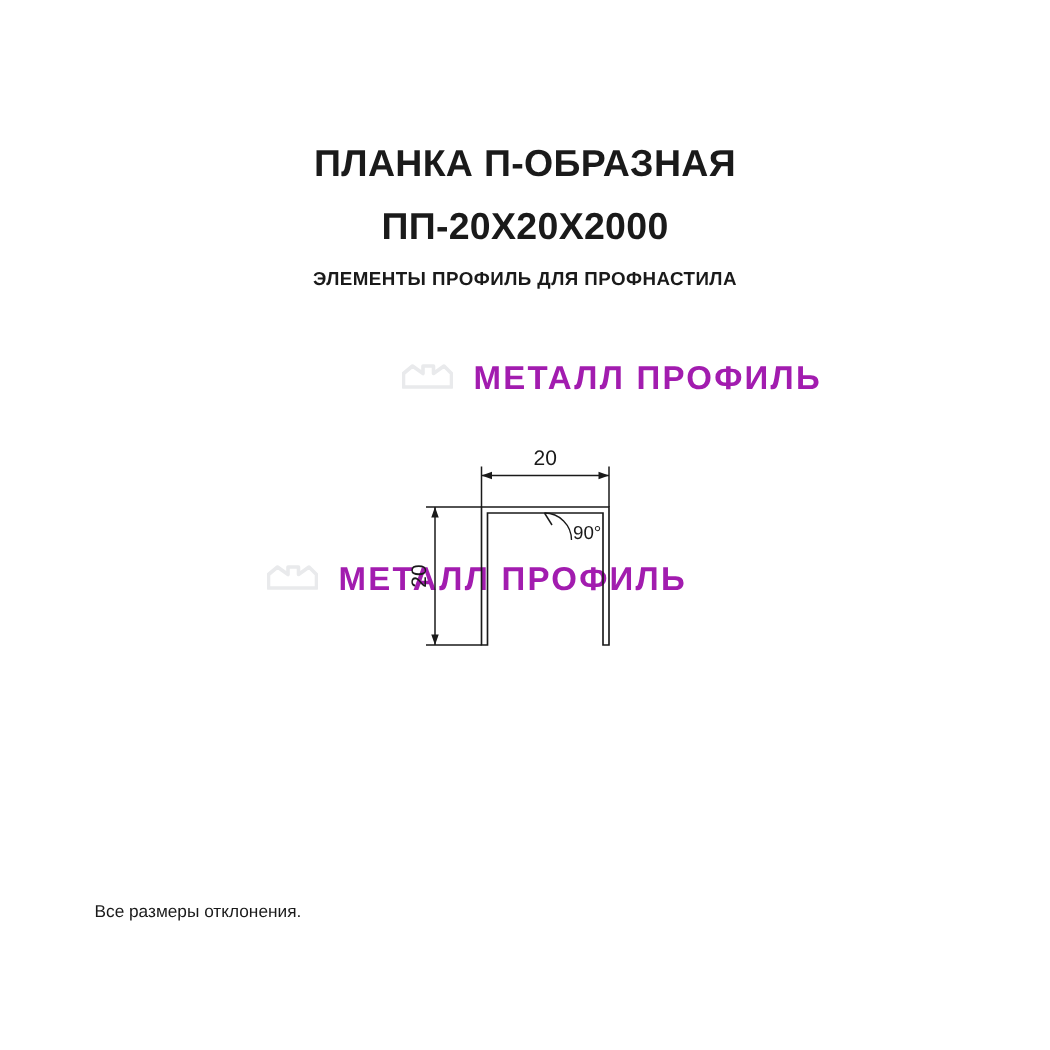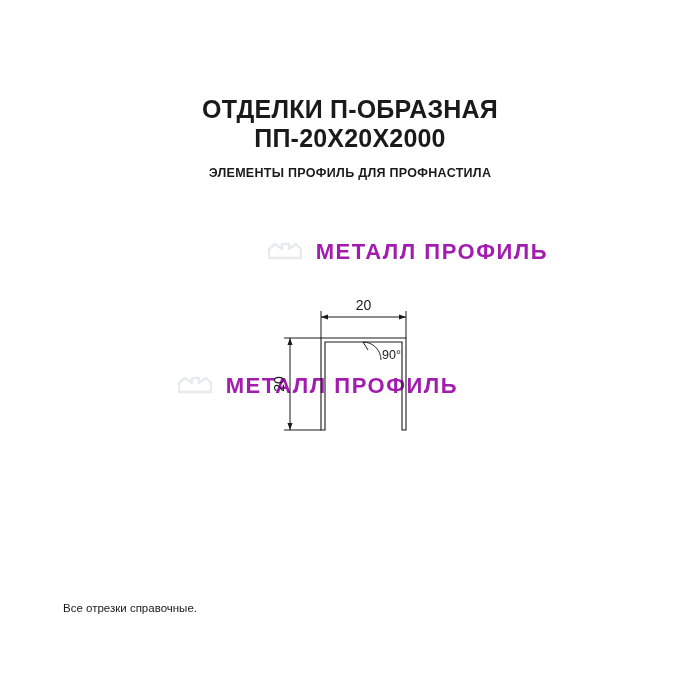--- a/index.html
+++ b/index.html
@@ -35,21 +35,21 @@
     font-weight: bold;
     letter-spacing: 0.2px;
     line-height: 1.15;
     white-space: nowrap;
   }
   .title-line2 {
     font-size: 25px;
     font-weight: bold;
     letter-spacing: 0.2px;
     line-height: 1.15;
-    margin-top: 0;
+    margin-top: 13px;
     white-space: nowrap;
   }
   .subtitle {
     font-size: 12.5px;
     font-weight: bold;
     margin-top: 13px;
     letter-spacing: 0.3px;
   }
 
   
@@ -86,21 +86,21 @@
     line-height: 1.75;
     color: #1a1a1a;
   }
 </style>
 </head>
 <body>
 
 <div class="page">
 
   <div class="header">
-    <div class="title-line1">ОТДЕЛКИ П-ОБРАЗНАЯ</div>
+    <div class="title-line1">ПЛАНКА П-ОБРАЗНАЯ</div>
     <div class="title-line2">ПП-20Х20Х2000</div>
     <div class="subtitle">ЭЛЕМЕНТЫ ПРОФИЛЬ ДЛЯ ПРОФНАСТИЛА</div>
   </div>
 
   <div class="wm wm-1">
     <svg width="34" height="22" viewBox="0 0 34 22">
       <path d="M1 17 L1 8 L7 3 L14 8 L14 3 L21 3 L21 8 L28 3 L33 8 L33 17 Z" fill="none" stroke="#e9eaec" stroke-width="2.4" stroke-linejoin="round"></path>
     </svg>
     <span class="wm-text">МЕТАЛЛ ПРОФИЛЬ</span>
   </div>
@@ -138,16 +138,16 @@
 
       <text x="99.5" y="15" text-anchor="middle" font-family="Liberation Sans, sans-serif" font-size="14" fill="#1a1a1a">20</text>
 
       <text x="20" y="89" text-anchor="middle" font-family="Liberation Sans, sans-serif" font-size="14" fill="#1a1a1a" transform="rotate(-90 20 89)">20</text>
 
       <text x="118" y="64" text-anchor="start" font-family="Liberation Sans, sans-serif" font-size="12.5" fill="#1a1a1a">90°</text>
     </svg>
   </div>
 
   <div class="notes">
-    <div>Все отрезки справочные.</div>
+    <div>Все размеры отклонения.</div>
   </div>
 
 </div>
 
 </body></html>

